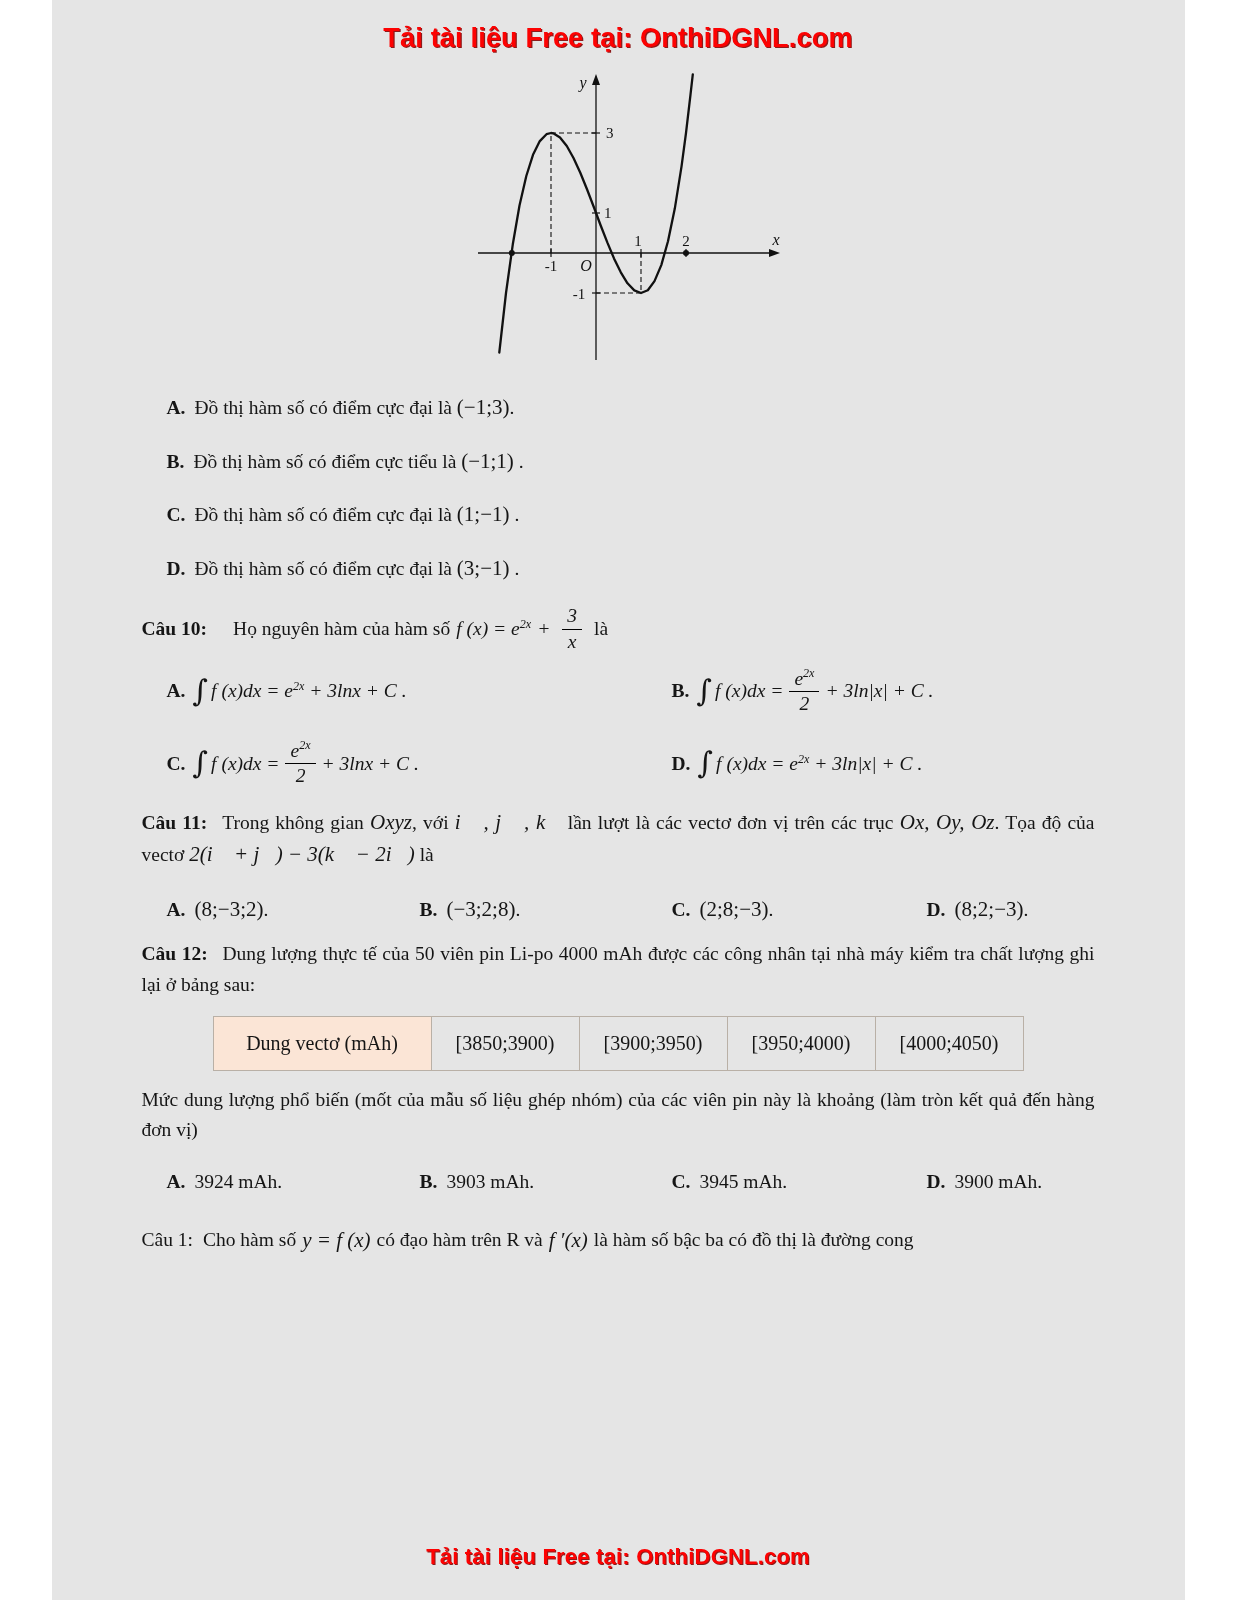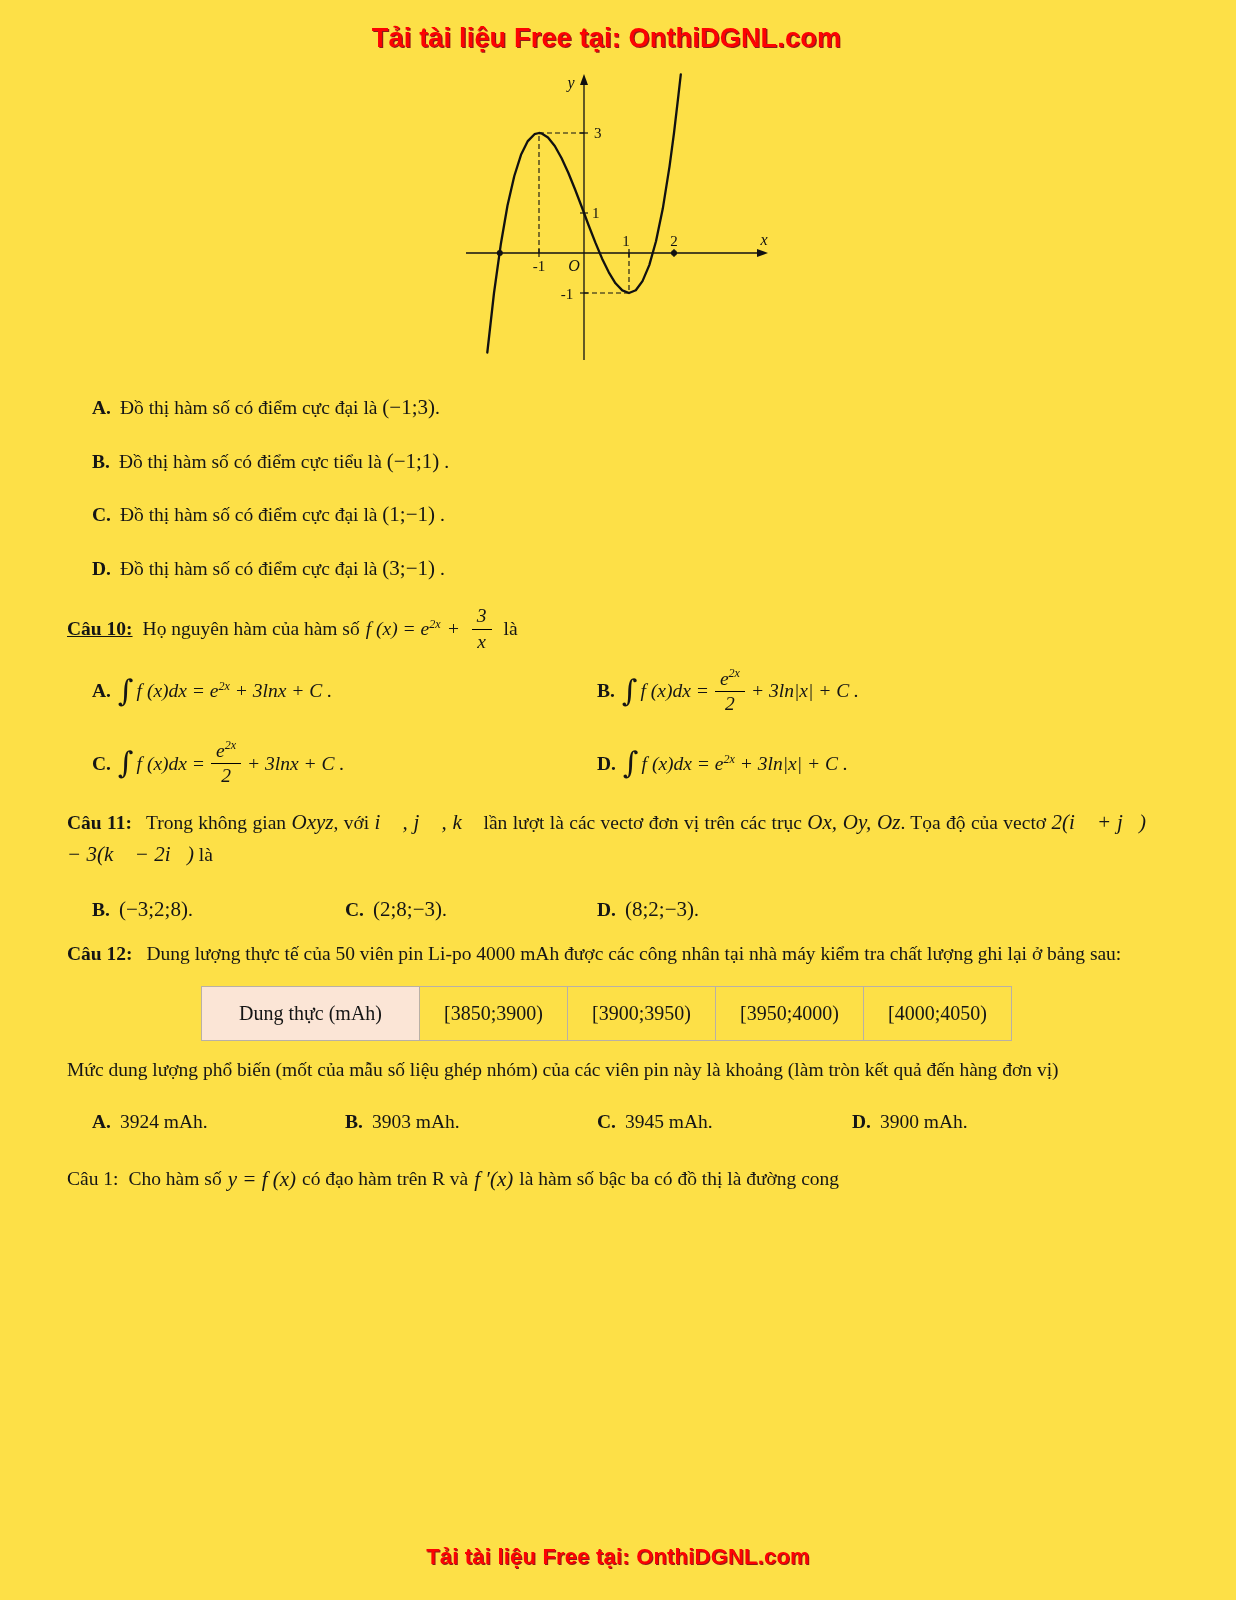--- a/index.html
+++ b/index.html
@@ -1,19 +1,19 @@
 <!DOCTYPE html>
 <html><head>
 <meta charset="utf-8">
 <style>
   * { margin:0; padding:0; box-sizing:border-box; }
   html,body { background:#ffffff; }
   .page {
-    width:1236px; min-height:1600px; margin:0 auto; position:relative;
-    background:#fde047; padding:18px 90px 90px 67px;
+    width:1133px; min-height:1600px; margin:0 auto; position:relative;
+    background:#e5e5e5; padding:18px 90px 90px 90px;
     font-family:"Liberation Serif", serif; font-size:19.5px; color:#151515;
     line-height:1.55;
   }
   .banner {
     text-align:center; font-family:"Liberation Sans", sans-serif;
     font-weight:bold; color:#fd0202; letter-spacing:0.2px;
   }
   .banner.top { font-size:27px; text-shadow:1.2px 1.2px 0 #8d1a1a; margin-bottom:8px; }
   .banner.bottom { position:absolute; bottom:26px; left:0; width:100%; font-size:22px; text-shadow:1px 1px 0 #8d1a1a; }
 
@@ -24,21 +24,21 @@
 
   .opt-line { margin:0 0 21px 25px; }
   .opt-label { font-weight:bold; margin-right:9px; }
   .mi { font-style:italic; }
   .mval { font-size:21px; }
   sup { font-size:0.62em; }
   .supwrap { display:inline-block; }
 
   .q-para { text-align:justify; margin-top:4px; }
   .q-stem { display:flex; align-items:center; flex-wrap:wrap; margin:6px 0 10px 0; gap:0 6px; }
-  .q-stem .qlbl { font-weight:bold; margin-right:4px;text-decoration:underline; }
+  .q-stem .qlbl { font-weight:bold; margin-right:20px; }
 
   .frac { display:inline-flex; flex-direction:column; text-align:center; vertical-align:middle; margin:0 6px; line-height:1.15; }
   .frac .num { display:block; border-bottom:1.5px solid #000; padding:0 5px 1px 5px; }
   .frac .den { display:block; padding-top:1px; }
   .int { font-size:30px; font-family:"DejaVu Serif", serif; margin-right:3px; }
 
   .opt-grid-2 { display:grid; grid-template-columns:505px auto; row-gap:24px; margin:14px 0 18px 25px; }
   .opt-grid-4 { display:grid; grid-template-columns:253px 252px 255px auto; margin:10px 0 14px 25px; }
   .opt-flex { display:flex; align-items:center; flex-wrap:wrap; }
   .opt-flex .opt-label { margin-right:7px; }
@@ -171,34 +171,35 @@
     <span>Trong không gian</span>
     <span class="mi mval">Oxyz</span><span>, với</span>
     <span class="mi mval">i⃗ , j⃗ , k⃗</span>
     <span>lần lượt là các vectơ đơn vị trên các trục</span>
     <span class="mi mval">Ox, Oy, Oz</span><span>.  Tọa độ của vectơ</span>
     <span class="mi mval">2(i⃗ + j⃗) − 3(k⃗ − 2i⃗)</span>
     <span>là</span>
   </div>
 
   <div class="opt-grid-4 gap-top">
+    <div><span class="opt-label">A.</span><span class="mval">(8;−3;2)</span><span>.</span></div>
     <div><span class="opt-label">B.</span><span class="mval">(−3;2;8)</span><span>.</span></div>
     <div><span class="opt-label">C.</span><span class="mval">(2;8;−3)</span><span>.</span></div>
     <div><span class="opt-label">D.</span><span class="mval">(8;2;−3)</span><span>.</span></div>
   </div>
 
   <div class="q-para">
     <span class="opt-label">Câu 12:</span>
     <span>Dung lượng thực tế của 50 viên pin Li-po 4000 mAh được các công nhân tại nhà máy kiểm tra chất lượng ghi lại ở bảng sau:</span>
   </div>
 
   <table class="battery-table">
     <tbody>
         <tr>
-      <td class="head-col">Dung thực (mAh)</td>
+      <td class="head-col">Dung vectơ (mAh)</td>
       <td class="range-cell">[3850;3900)</td>
       <td class="range-cell">[3900;3950)</td>
       <td class="range-cell">[3950;4000)</td>
       <td class="range-cell">[4000;4050)</td>
     </tr>
   </tbody>
     </table>
 
   <div class="q-para">Mức dung lượng phổ biến (mốt của mẫu số liệu ghép nhóm) của các viên pin này là khoảng (làm tròn kết quả đến hàng đơn vị)</div>
 

